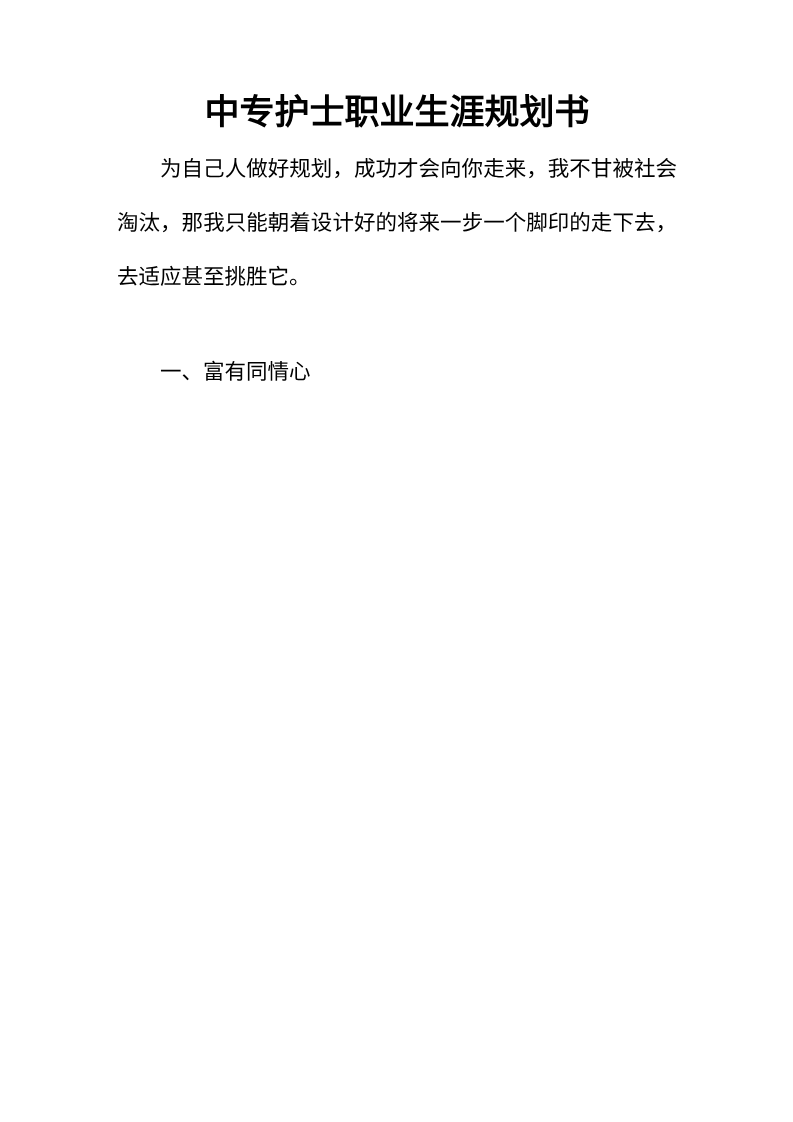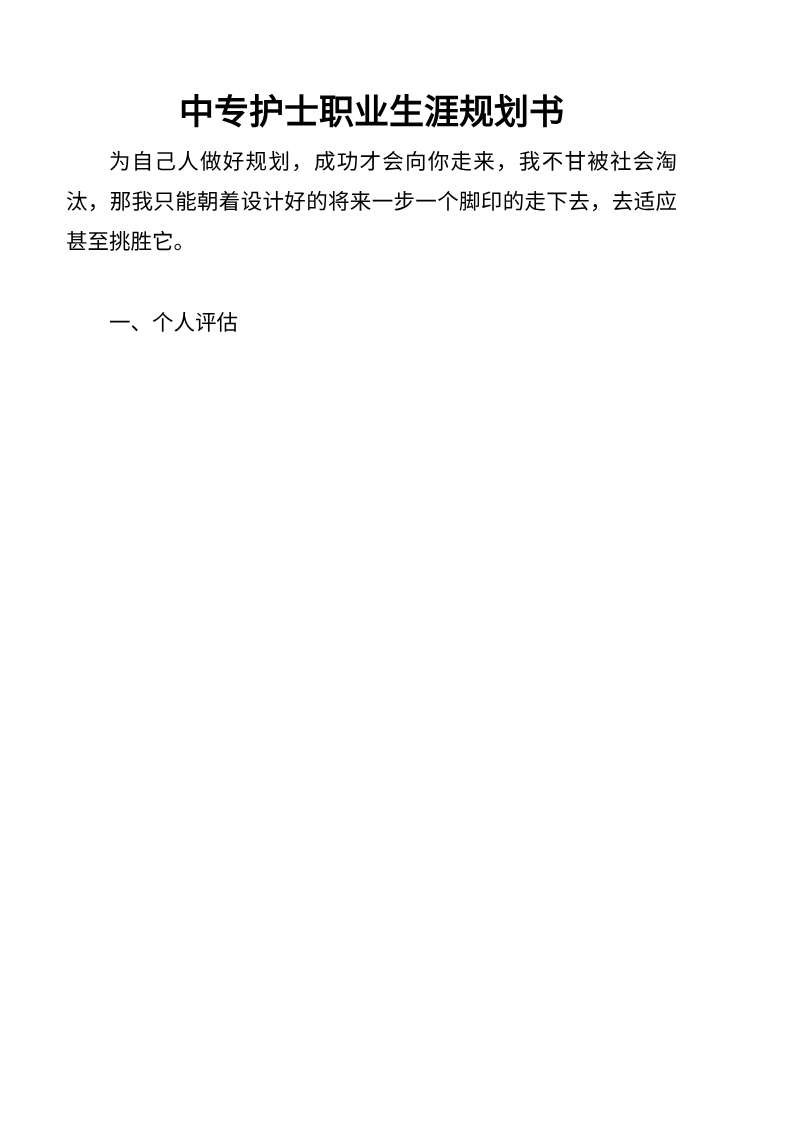--- a/index.html
+++ b/index.html
@@ -6,38 +6,38 @@
     margin: 0;
     padding: 0;
     background: #ffffff;
   }
   .page {
     position: relative;
     width: 793px;
     height: 1122px;
     background: #ffffff;
     box-sizing: border-box;
-    padding: 88px 116px 0 66px;
+    padding: 88px 116px 0 117px;
     overflow: hidden;
     font-family: "Liberation Serif", "DejaVu Serif", serif;
     color: #000000;
     border-radius: 13px;
   }
   .doc-title {
     margin: 0 0 4px 0;
     font-size: 35px;
     font-weight: bold;
     line-height: 50px;
     text-align: center;
     letter-spacing: 0;
   }
   .para {
     margin: 0;
     font-size: 21.5px;
-    line-height: 40px;
+    line-height: 54px;
     text-align: justify;
     text-justify: inter-ideograph;
     word-break: break-all;
   }
   .para.indent {
     text-indent: 43px;
   }
   .blank-line {
     height: 41px;
   }
@@ -46,16 +46,16 @@
 <body>
 
 <div class="page">
   <h1 class="doc-title">中专护士职业生涯规划书</h1>
 
   <p class="para indent">为自己人做好规划，成功才会向你走来，我不甘被社会淘汰，那我只能朝着设计好的将来一步一个脚印的走下去，去适应甚至挑胜它。</p>
 
   <div class="blank-line"></div>
 
 
-  <p class="para indent">一、个人评估</p>
+  <p class="para indent">一、富有同情心</p>
 
 
 </div>
 
 </body></html>

